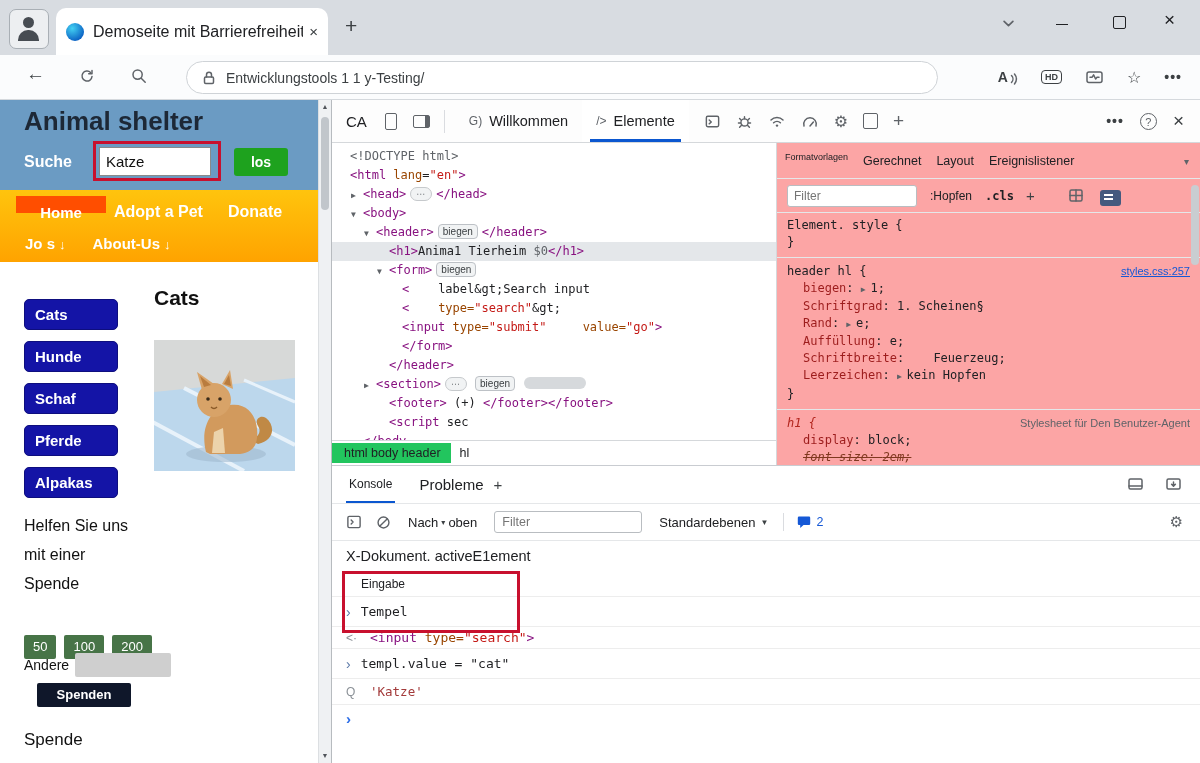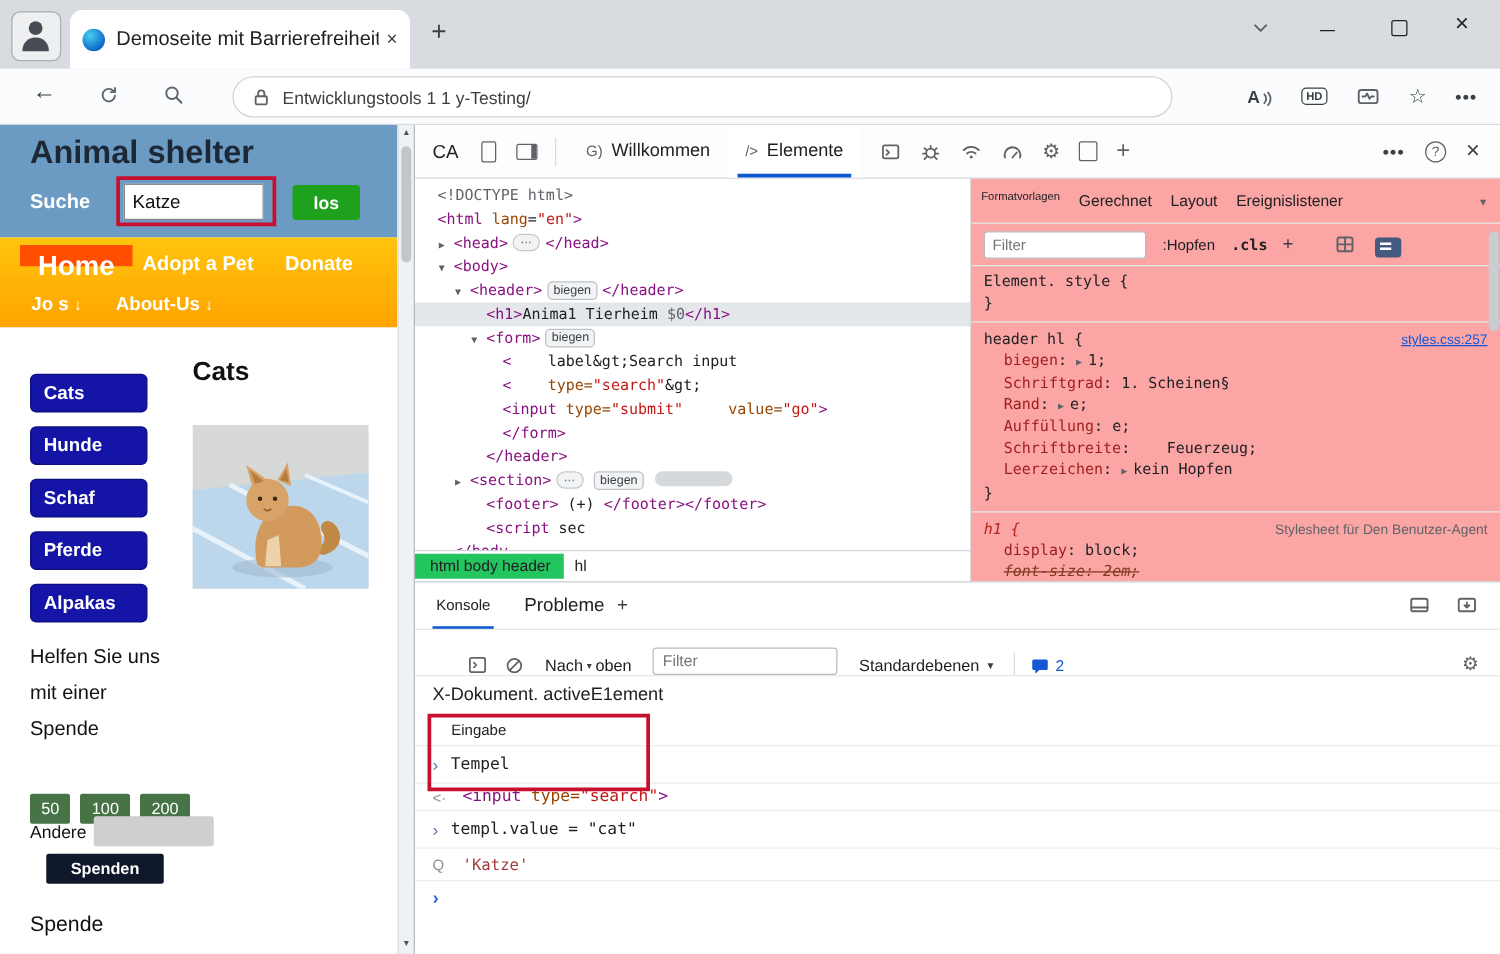--- a/index.html
+++ b/index.html
@@ -37,21 +37,21 @@
 
   
   .page{position:absolute;left:0;top:100px;width:318px;height:663px;background:#fff;overflow:hidden;}
   .page-header{position:absolute;left:0;top:0;width:318px;height:90px;background:#6b9bc3;}
   .page-title{position:absolute;left:24px;top:6px;font-size:26px;font-weight:600;color:#1d2836;}
   .search-label{position:absolute;left:24px;top:53px;font-size:16px;font-weight:700;color:#fff;}
   .search-input{position:absolute;left:99px;top:47px;width:112px;height:29px;background:#fff;border:1px solid #8a8a8a;box-sizing:border-box;font-size:15px;font-family:"Liberation Sans",sans-serif;padding:0 6px;color:#111;}
   .search-annotation{position:absolute;left:93px;top:41px;width:122px;height:34px;border:3px solid #c8102e;pointer-events:none;}
   .go-btn{position:absolute;left:234px;top:48px;width:54px;height:28px;background:#1ea21e;color:#fff;font-size:14px;font-weight:700;text-align:center;line-height:28px;border-radius:3px;}
   .page-nav{position:absolute;left:0;top:90px;width:318px;height:72px;background:linear-gradient(#ffc40d,#ffa300);}
-  .nav-home{position:absolute;left:16px;top:6px;width:90px;height:17px;background:#ff4e00;color:#fff;font-size:22px;font-weight:700;text-align:center;line-height:33px;}
+  .nav-home{position:absolute;left:16px;top:6px;width:90px;height:17px;background:#ff4e00;color:#fff;font-size:15px;font-weight:700;text-align:center;line-height:33px;}
   .nav-adopt{position:absolute;left:114px;top:13px;color:#fff;font-size:16px;font-weight:700;}
   .nav-donate{position:absolute;left:228px;top:13px;color:#fff;font-size:16px;font-weight:700;}
   .nav-row2{position:absolute;left:25px;top:45px;display:flex;gap:27px;}
   .nav2-item{color:#fff;font-size:15px;font-weight:700;}
   .nav-caret{margin-left:4px;font-weight:400;font-size:13px;}
   .page-body{position:absolute;left:0;top:162px;width:318px;height:501px;background:#fff;}
   .cat-list{position:absolute;left:24px;top:37px;display:flex;flex-direction:column;gap:11px;}
   .cat-btn{width:94px;height:31px;background:#1414a6;border:1px solid #0e0e7e;border-radius:5px;color:#fff;font-size:15px;font-weight:700;line-height:29px;padding-left:10px;box-sizing:border-box;}
   .donate-text{position:absolute;left:24px;top:249px;width:118px;font-size:16px;line-height:29px;color:#111;}
   .amount-row{position:absolute;left:24px;top:373px;display:flex;gap:8px;}
@@ -147,21 +147,21 @@
   
   .drawer{position:absolute;left:0;top:365px;width:868px;height:298px;border-top:1px solid #c9ccd1;box-sizing:border-box;background:#fff;}
   .drawer-tabs{height:38px;border-bottom:1px solid #e5e7e9;box-sizing:border-box;display:flex;align-items:center;position:relative;}
   .dtab-console{margin-left:17px;font-size:12px;color:#202124;height:37px;line-height:37px;position:relative;}
   .dtab-console::after{content:"";position:absolute;left:-3px;right:-3px;bottom:0;height:2.5px;background:#0b57d0;}
   .dtab-problems{margin-left:27px;font-size:15px;color:#202124;}
   .dtab-plus{margin-left:10px;font-size:15px;color:#3c4043;}
   .drawer-ico{position:absolute;top:10px;}
   .di-dock{right:56px;}
   .di-expand{right:18px;}
-  .drawer-toolbar{height:37px;border-bottom:1px solid #e5e7e9;box-sizing:border-box;display:flex;align-items:flex-end;padding-left:28px;}
+  .drawer-toolbar{height:37px;border-bottom:1px solid #e5e7e9;box-sizing:border-box;display:flex;align-items:center;}
   .ct-ico{margin-left:14px;display:flex;align-items:center;}
   .ct-context{margin-left:17px;font-size:13px;color:#202124;display:flex;align-items:center;gap:3px;}
   .ct-caret{font-size:8px;color:#3c4043;}
   .ct-filter{margin-left:17px;width:148px;height:22px;border:1px solid #b9bdc1;border-radius:3px;font-size:12.5px;font-family:"Liberation Sans",sans-serif;padding:0 7px;color:#333;box-sizing:border-box;}
   .ct-levels{margin-left:17px;font-size:13px;color:#202124;display:flex;align-items:center;gap:5px;}
   .vdiv{width:1px;height:18px;background:#dadce0;margin-left:15px;}
   .ct-msgs{margin-left:13px;display:flex;align-items:center;gap:5px;}
   .ct-count{color:#1558d6;font-size:12.5px;}
   .ct-flex{flex:1;}
   .ct-gear{font-size:15px;color:#5f6368;margin-right:17px;}

